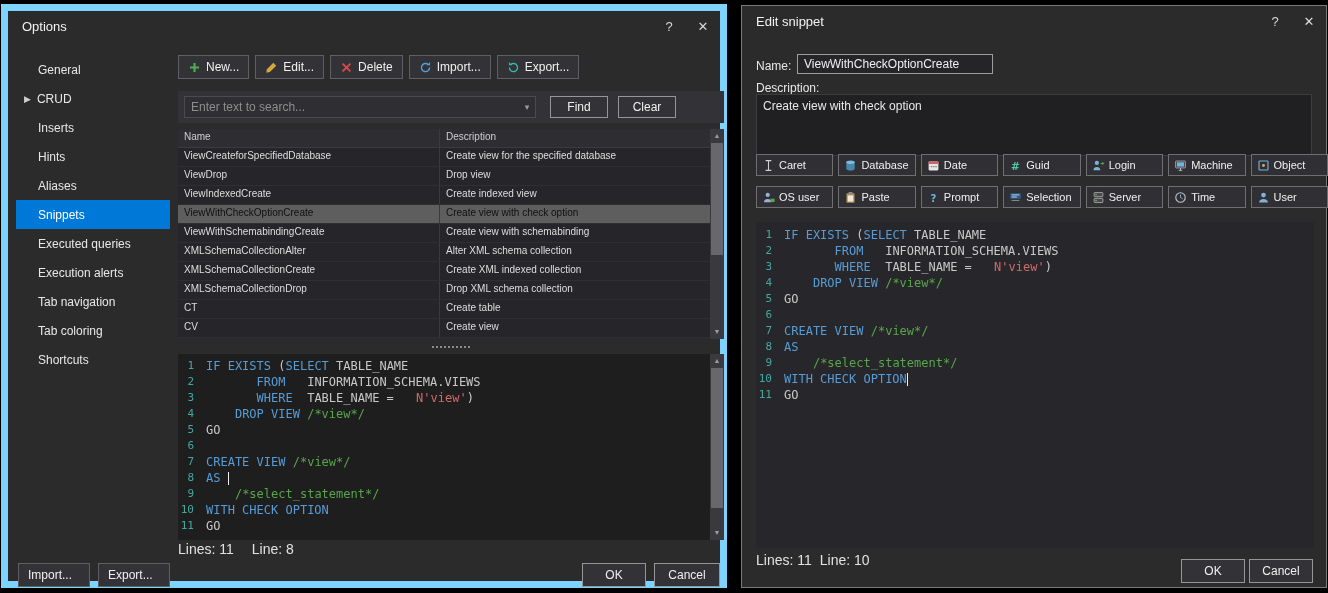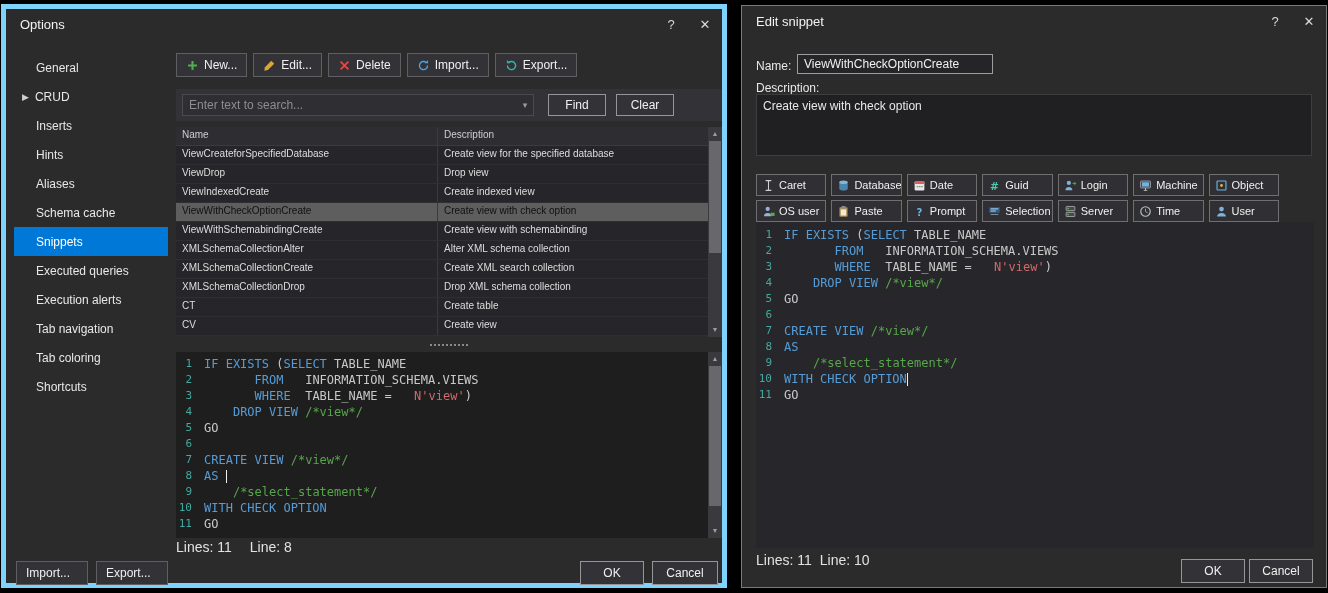--- a/index.html
+++ b/index.html
@@ -1,19 +1,19 @@
 <!DOCTYPE html>
 <html style="--kw: #569cd6; --cm: #57a64a; --str: #d16969; --ln: #43a9a0; --accent: #0078d7;"><head>
 <meta charset="utf-8">
 <style>
   html,body{margin:0;padding:0;background:#000;width:1328px;height:593px;overflow:hidden;
     font-family:"Liberation Sans",sans-serif;}
   *{box-sizing:border-box;}
   .dialog{position:absolute;background:#2b2b2b;}
-  .dialog.left{left:1px;top:4px;width:726px;height:584px;border:5px solid #7dd3fc;}
+  .dialog.left{left:1px;top:4px;width:726px;height:584px;border:7px solid #7dd3fc;}
   .dialog.right{left:741px;top:5px;width:586px;height:583px;border:1px solid #7a7a7a;}
   .titlebar{position:absolute;left:0;top:0;right:0;height:30px;display:flex;align-items:center;
     padding:0 0 0 14px;color:#f2f2f2;font-size:13px;}
   .tb-btn{width:34px;text-align:center;color:#d8d8d8;font-size:13px;cursor:default;}
   .tb-btn.help{margin-left:auto;}
   
   .sidebar{position:absolute;left:8px;top:44px;width:154px;}
   .side-item{height:29px;display:flex;align-items:center;padding-left:22px;font-size:12px;color:#e8e8e8;}
   .side-item.selected{background:var(--accent);color:#fff;}
   .tri{margin-left:-14px;margin-right:6px;font-size:9px;color:#cfcfcf;}
@@ -75,22 +75,22 @@
   .btn-ok-r{left:439px;top:553px;width:64px;}
   .btn-cancel-r{left:507px;top:553px;width:64px;}
   
   .lbl{position:absolute;font-size:12px;color:#e8e8e8;}
   .name-lbl{left:14px;top:53px;}
   .desc-lbl{left:14px;top:75px;}
   .name-input{position:absolute;left:55px;top:48px;width:196px;height:20px;background:#252528;
     border:1px solid #9d9da1;color:#f0f0f0;font-size:12px;padding:0 6px;outline:none;}
   .desc-box{position:absolute;left:14px;top:88px;width:556px;height:62px;background:#202023;
     border:1px solid #3d3d41;color:#e8e8e8;font-size:12px;padding:4px 6px;}
-  .snippet-grid{position:absolute;left:14px;top:168px;width:523px;display:grid;
-    grid-template-columns:repeat(7,1fr);gap:4px 5px;}
+  .snippet-grid{position:absolute;left:14px;top:148px;width:572px;display:grid;
+    grid-template-columns:repeat(7,1fr);gap:10px 5px;}
   .snip-btn{height:22px;background:#303034;border:1px solid #6f6f73;color:#f0f0f0;font-size:11px;
     display:flex;align-items:center;gap:4px;padding:0 5px;overflow:hidden;white-space:nowrap;cursor:default;}
 </style>
 </head>
 <body>
 
 <div class="dialog left">
   <div class="titlebar">
     <span>Options</span>
     <span class="tb-btn help">?</span>
@@ -107,23 +107,20 @@
       </div>
       <div class="side-item">
         <span>Inserts</span>
       </div>
       <div class="side-item">
         <span>Hints</span>
       </div>
       <div class="side-item">
         <span>Aliases</span>
       </div>
-      <div class="side-item">
-        <span>Schema cache</span>
-      </div>
       <div class="side-item selected">
         <span>Snippets</span>
       </div>
       <div class="side-item">
         <span>Executed queries</span>
       </div>
       <div class="side-item">
         <span>Execution alerts</span>
       </div>
       <div class="side-item">
@@ -216,21 +213,21 @@
         <div class="t-row">
           <div class="t-cell name">ViewWithSchemabindingCreate</div>
           <div class="t-cell desc">Create view with schemabinding</div>
         </div>
         <div class="t-row">
           <div class="t-cell name">XMLSchemaCollectionAlter</div>
           <div class="t-cell desc">Alter XML schema collection</div>
         </div>
         <div class="t-row">
           <div class="t-cell name">XMLSchemaCollectionCreate</div>
-          <div class="t-cell desc">Create XML search collection</div>
+          <div class="t-cell desc">Create XML indexed collection</div>
         </div>
         <div class="t-row">
           <div class="t-cell name">XMLSchemaCollectionDrop</div>
           <div class="t-cell desc">Drop XML schema collection</div>
         </div>
         <div class="t-row">
           <div class="t-cell name">CT</div>
           <div class="t-cell desc">Create table</div>
         </div>
         <div class="t-row">

